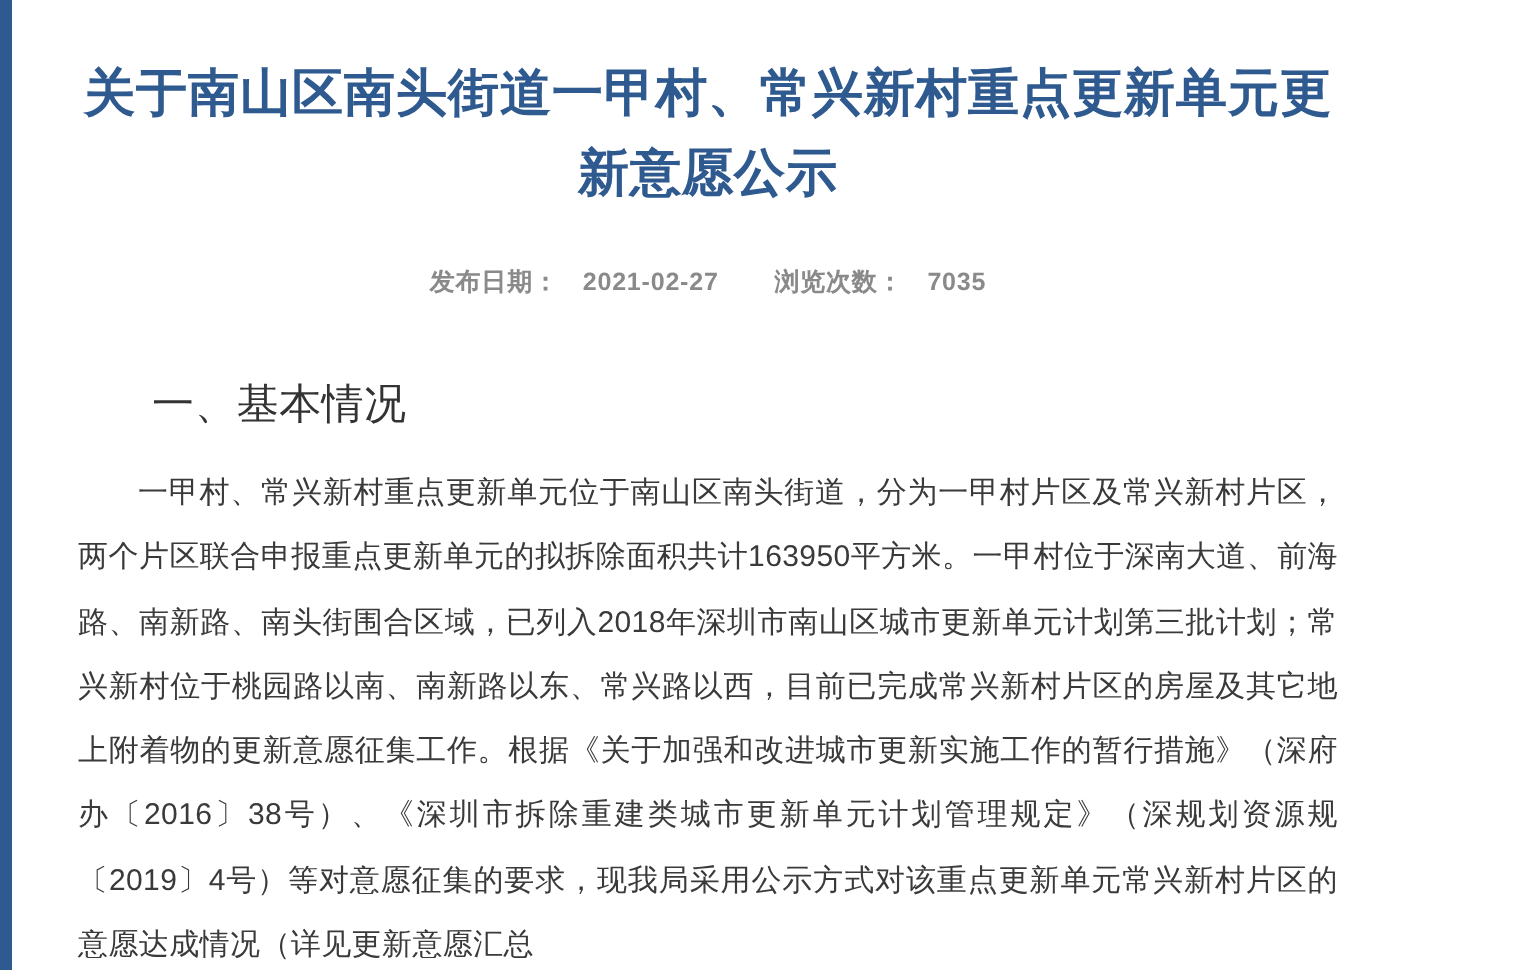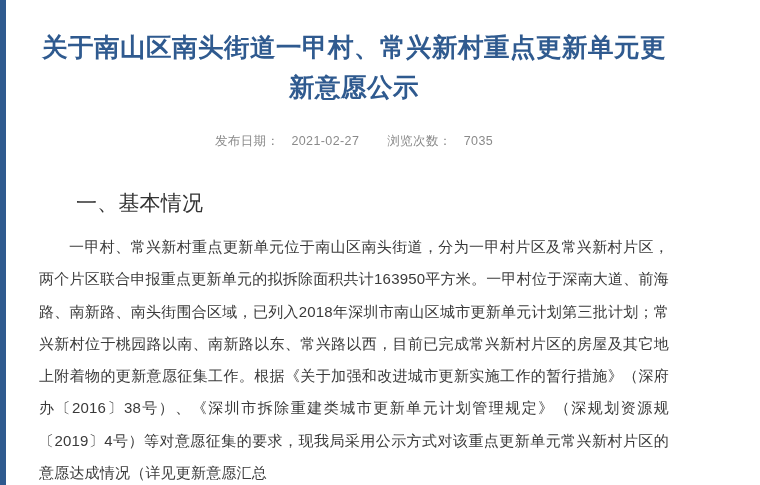--- a/index.html
+++ b/index.html
@@ -48,20 +48,21 @@
     text-align: center;
     letter-spacing: 0.5px;
     font-family: "Liberation Sans", sans-serif;
   }
   #meta {
     margin-top: 26px;
     text-align: center;
     color: #8a8a8a;
     font-size: 12.5px;
     letter-spacing: 0.4px;
+    font-weight: bold;
   }
   #meta span {
     margin: 0 6px;
   }
   #body-text {
     margin-top: 30px;
     color: #3a3a3a;
     font-size: 15px;
     line-height: 2.15;
     letter-spacing: 0.2px;

